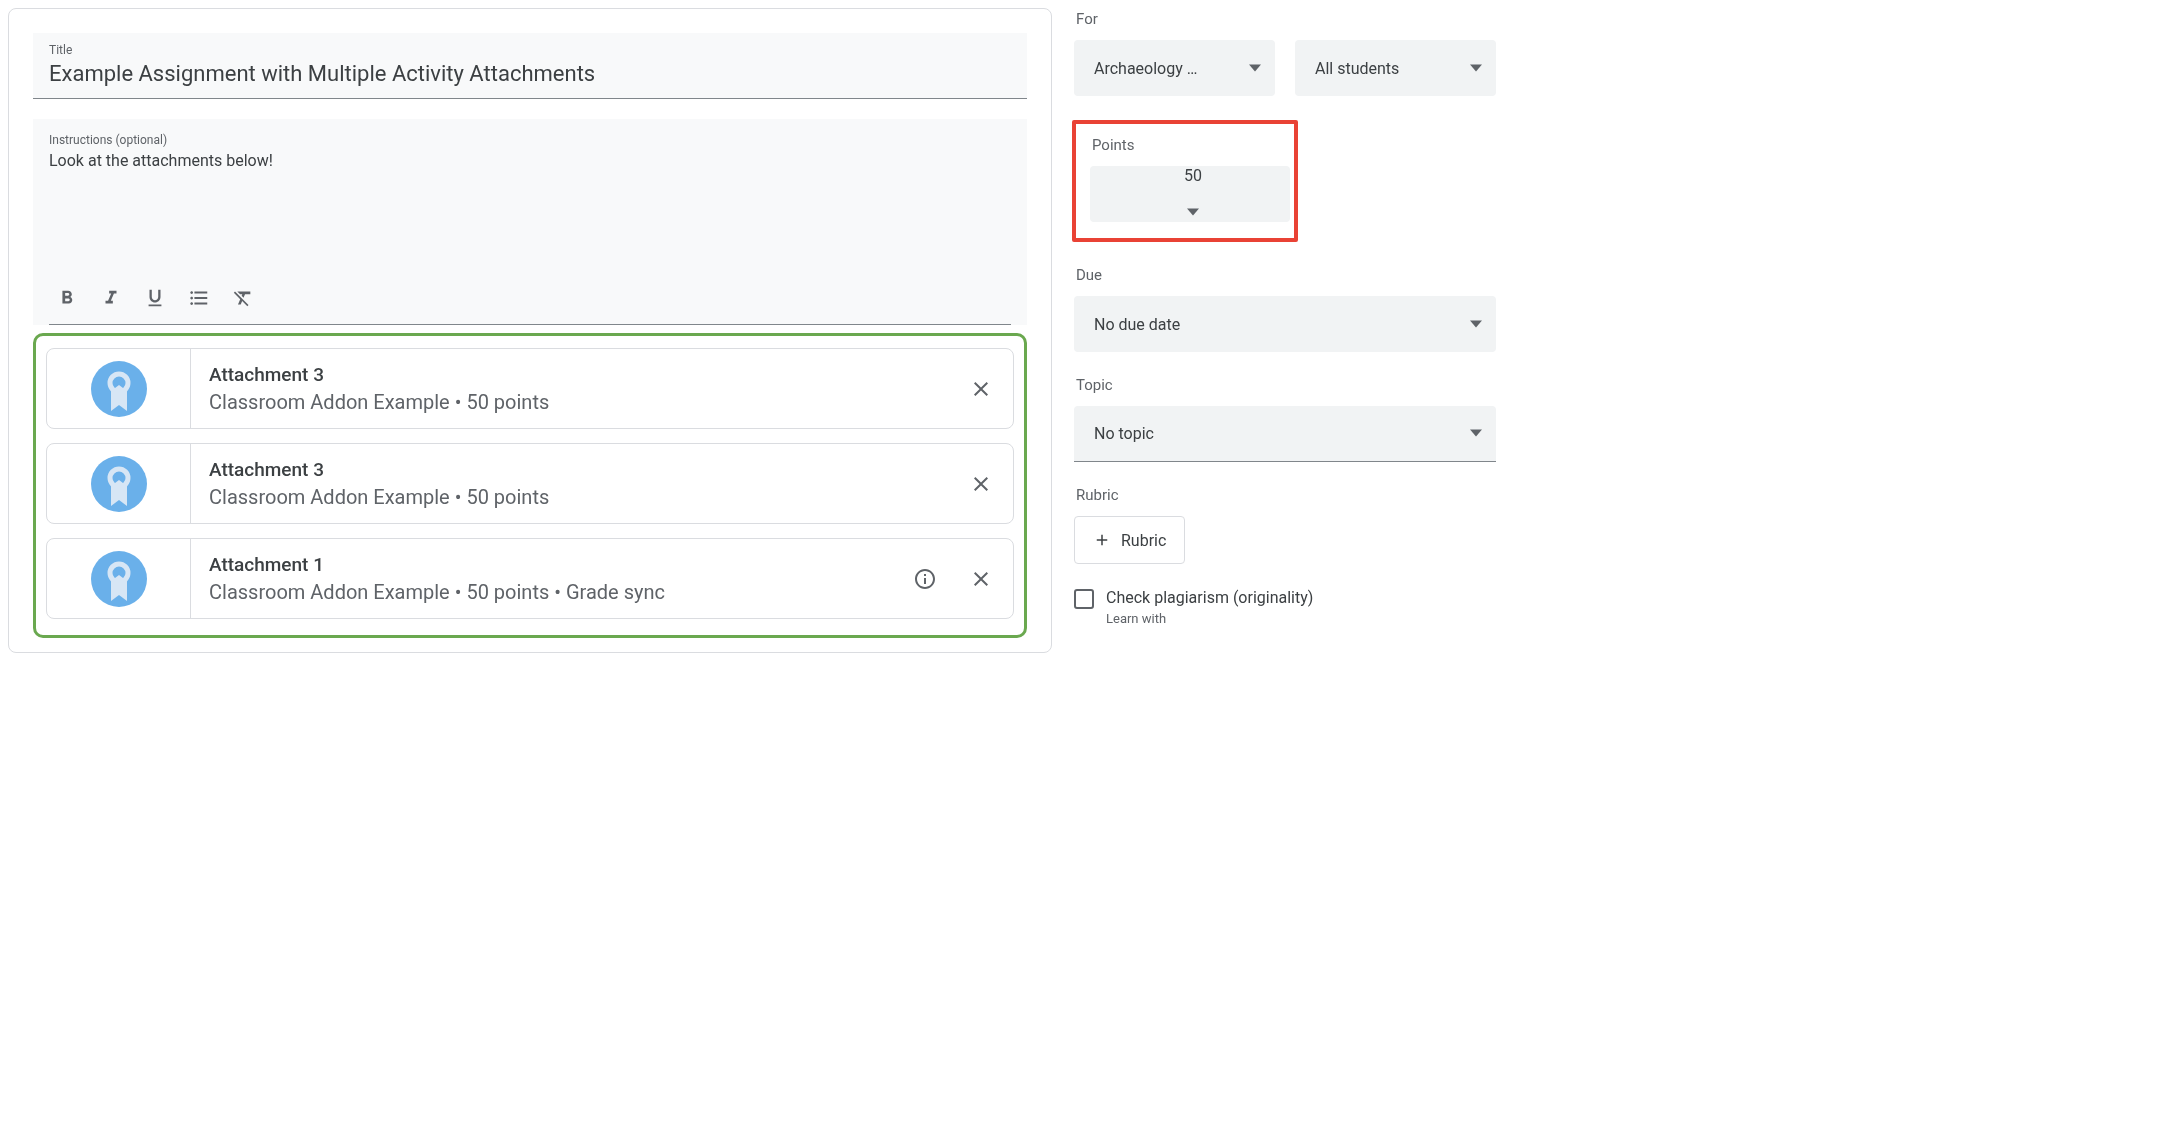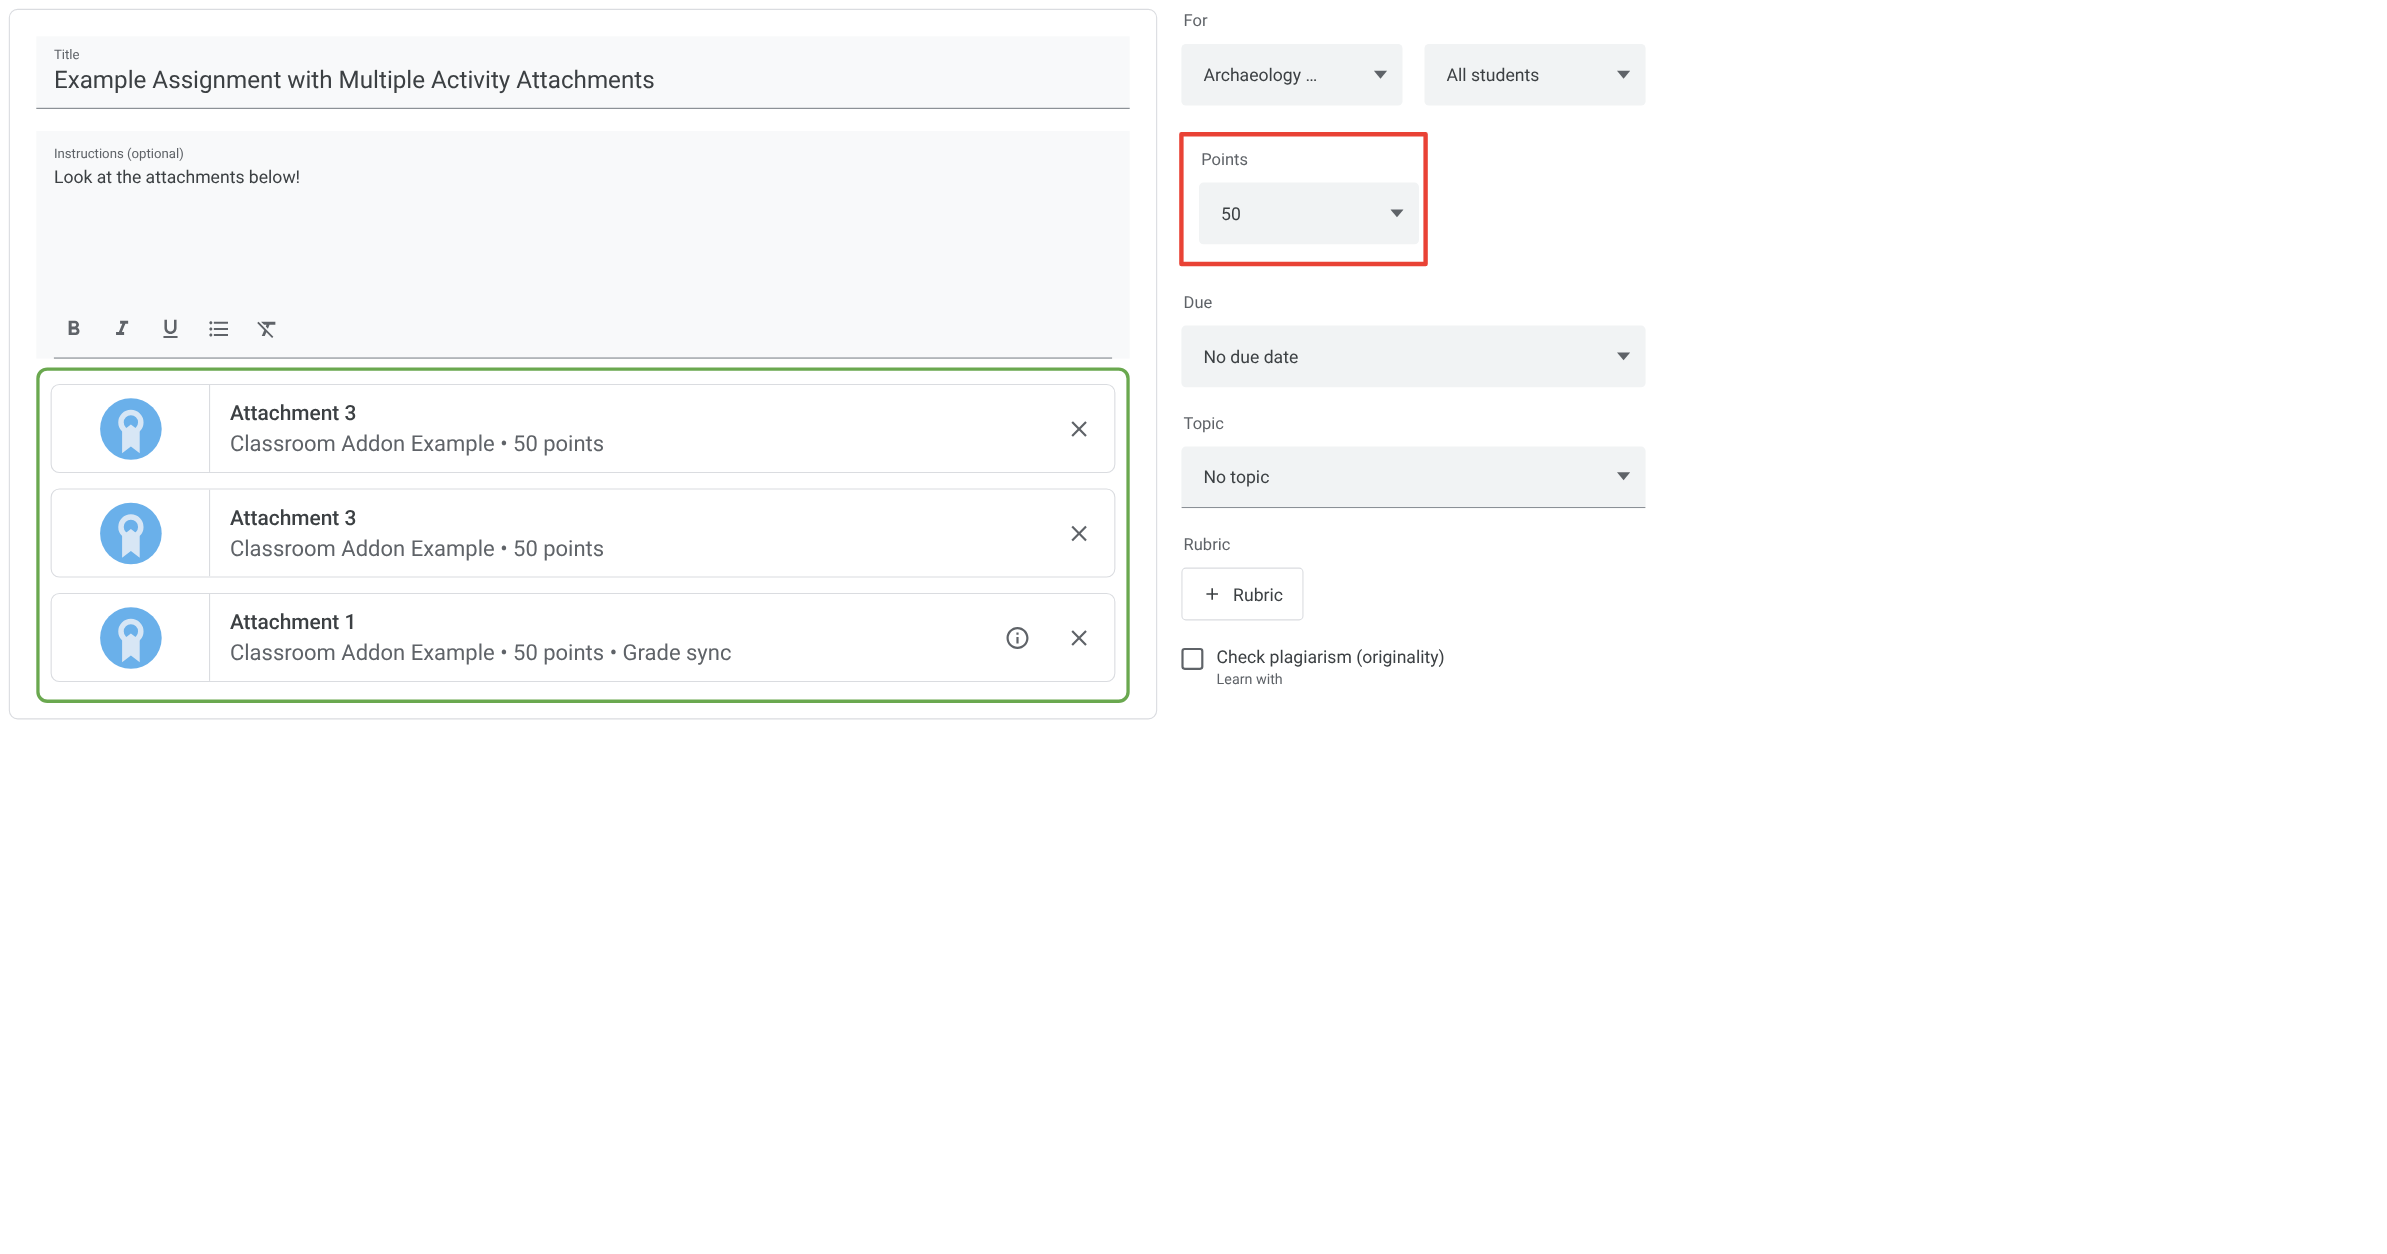--- a/index.html
+++ b/index.html
@@ -28,21 +28,21 @@
 .att-actions .icon-btn { width: 28px; height: 28px; display: flex; align-items: center; justify-content: center; color: #5f6368; cursor: pointer; }
 .att-actions .icon-btn svg { width: 24px; height: 24px; }
 
 .sidebar { width: 446px; padding: 10px 10px 10px 14px; }
 .side-section { margin-bottom: 24px; }
 .side-label { font-size: 15px; color: #5f6368; margin-bottom: 12px; margin-left: 2px; }
 .side-row { display: flex; gap: 20px; }
 .dropdown { background: #f1f3f4; border-radius: 4px; height: 56px; display: flex; align-items: center; justify-content: space-between; padding: 0 14px 0 20px; color: #3c4043; font-size: 16px; cursor: pointer; }
 .dropdown.small { flex: 1; }
 .dropdown.full { width: 100%; }
-.dropdown.points { width: 200px; }
+.dropdown.points { width: 200px; flex-direction: column; }
 .dropdown .dd-arrow { color: #5f6368; }
 .dropdown .dd-arrow svg { width: 12px; height: 12px; }
 .topic-dd { border-bottom: 1px solid #80868b; border-radius: 4px 4px 0 0; }
 .points-highlight { border: 4px solid #e94235; border-radius: 2px; padding: 0 14px 16px 14px; width: 226px; margin-left: -2px; }
 .points-highlight .side-label { margin-top: 12px; }
 .rubric-btn { border: 1px solid #dadce0; border-radius: 4px; background: #fff; height: 48px; display: inline-flex; align-items: center; padding: 0 18px; gap: 10px; font-size: 16px; color: #3c4043; cursor: pointer; }
 .rubric-btn svg { width: 18px; height: 18px; }
 .check-row { display: flex; align-items: flex-start; gap: 12px; }
 .checkbox { width: 20px; height: 20px; border: 2px solid #5f6368; border-radius: 3px; flex-shrink: 0; margin-top: 1px; cursor: pointer; }
 .check-text { font-size: 16px; color: #3c4043; }

